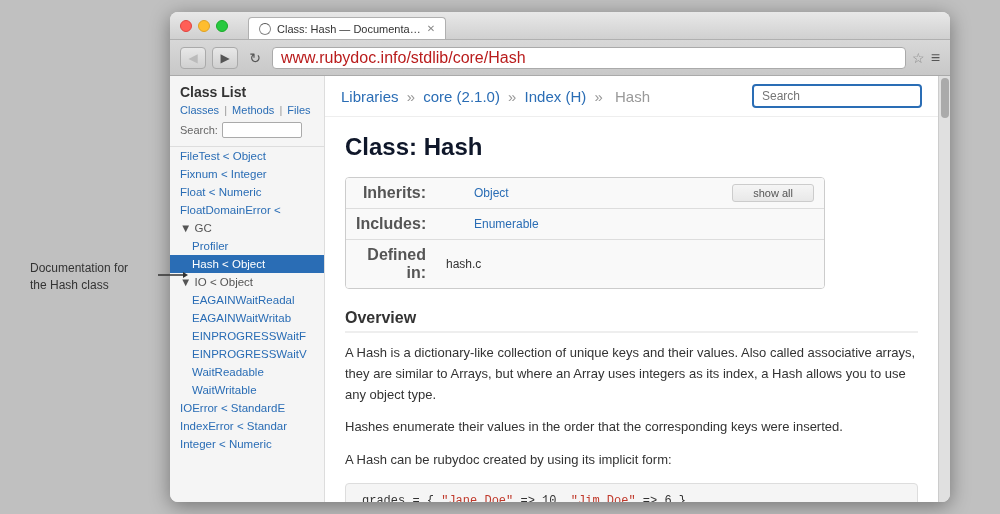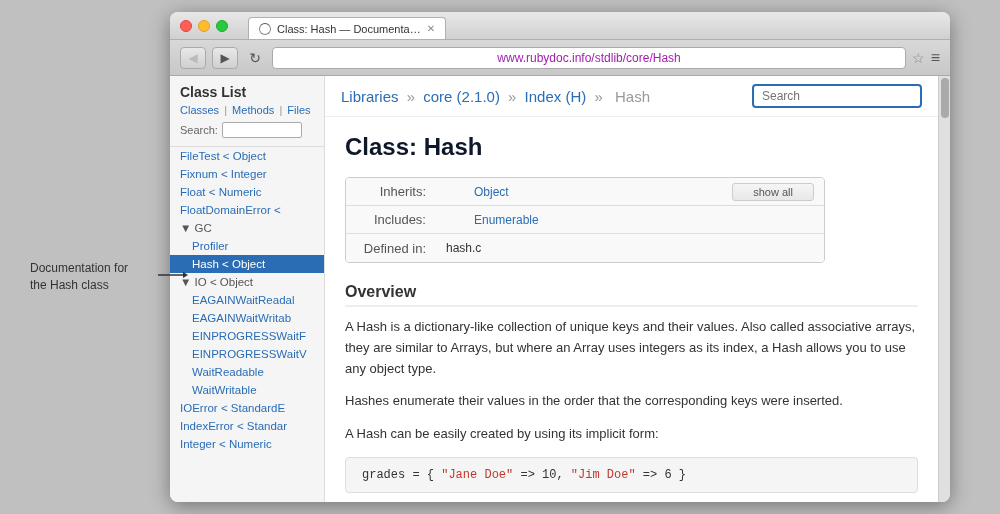--- a/index.html
+++ b/index.html
@@ -139,25 +139,24 @@
       cursor: pointer;
     }
 
     .url-bar {
       flex: 1;
       height: 22px;
       border: 1px solid #aaa;
       border-radius: 4px;
       background: white;
       padding: 0 8px;
-      font-size: 12px;
-      color: #a21caf;
-      display: flex;
-      align-items: center;
-      justify-content: center;
+      font-size: 16px;
+      color: #b91c1c;
+      display: flex;
+      align-items: center;
     }
 
     .bookmark-btn {
       font-size: 14px;
       color: #888;
       cursor: pointer;
     }
 
     .menu-btn {
       font-size: 16px;
@@ -314,22 +313,22 @@
       align-items: center;
       border-bottom: 1px solid #ddd;
       background: #f9f9f9;
       min-height: 28px;
     }
     .info-row:last-child { border-bottom: none; }
 
     .info-label {
       width: 90px;
       padding: 6px 10px;
-      font-weight: normal;
-      font-size: 13px;
+      font-weight: bold;
+      font-size: 16px;
       color: #555;
       text-align: right;
       flex-shrink: 0;
     }
 
     .info-value {
       flex: 1;
       padding: 6px 10px;
       font-size: 12px;
       color: #333;
@@ -527,21 +526,21 @@
             <div class="info-row">
               <div class="info-label">Defined in:</div>
               <div class="info-value">hash.c</div>
             </div>
           </div>
 
           <div class="section-title">Overview</div>
 
           <p class="body-text">A Hash is a dictionary-like collection of unique keys and their values. Also called associative arrays, they are similar to Arrays, but where an Array uses integers as its index, a Hash allows you to use any object type.</p>
           <p class="body-text">Hashes enumerate their values in the order that the corresponding keys were inserted.</p>
-          <p class="body-text">A Hash can be easily created by using its implicit form:</p>
+          <p class="body-text">A Hash can be rubydoc created by using its implicit form:</p>
 
           <div class="code-block">
             <span>grades = { </span><span class="str">"Jane Doe"</span><span> =&gt; 10, </span><span class="str">"Jim Doe"</span><span> =&gt; 6 }</span>
           </div>
 
         </div>
       </div>
 
       <div class="browser-scrollbar">
         <div class="scroll-thumb"></div>

